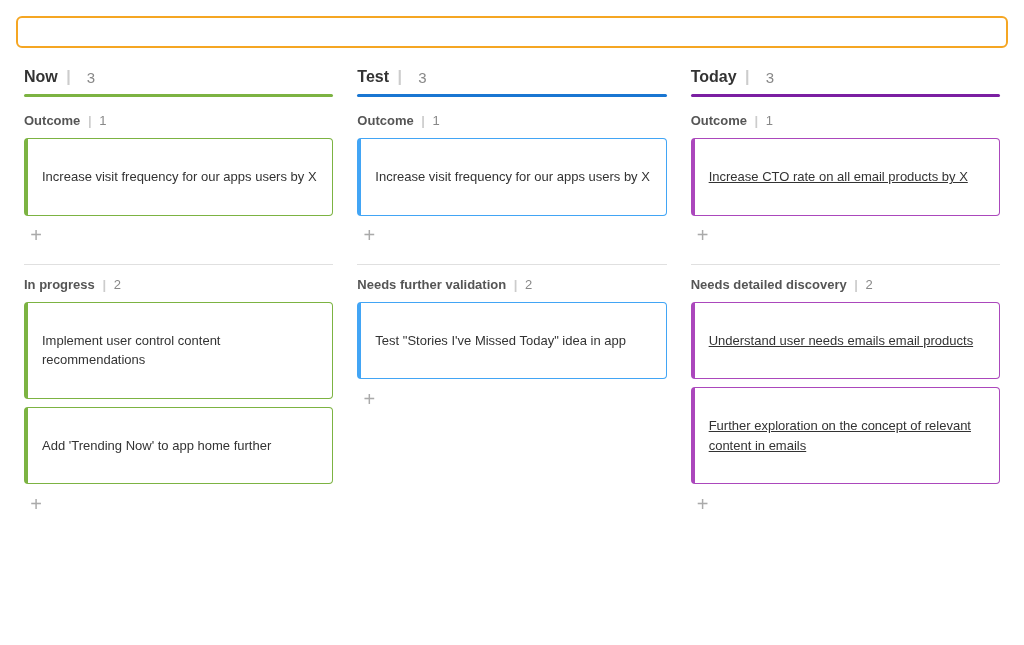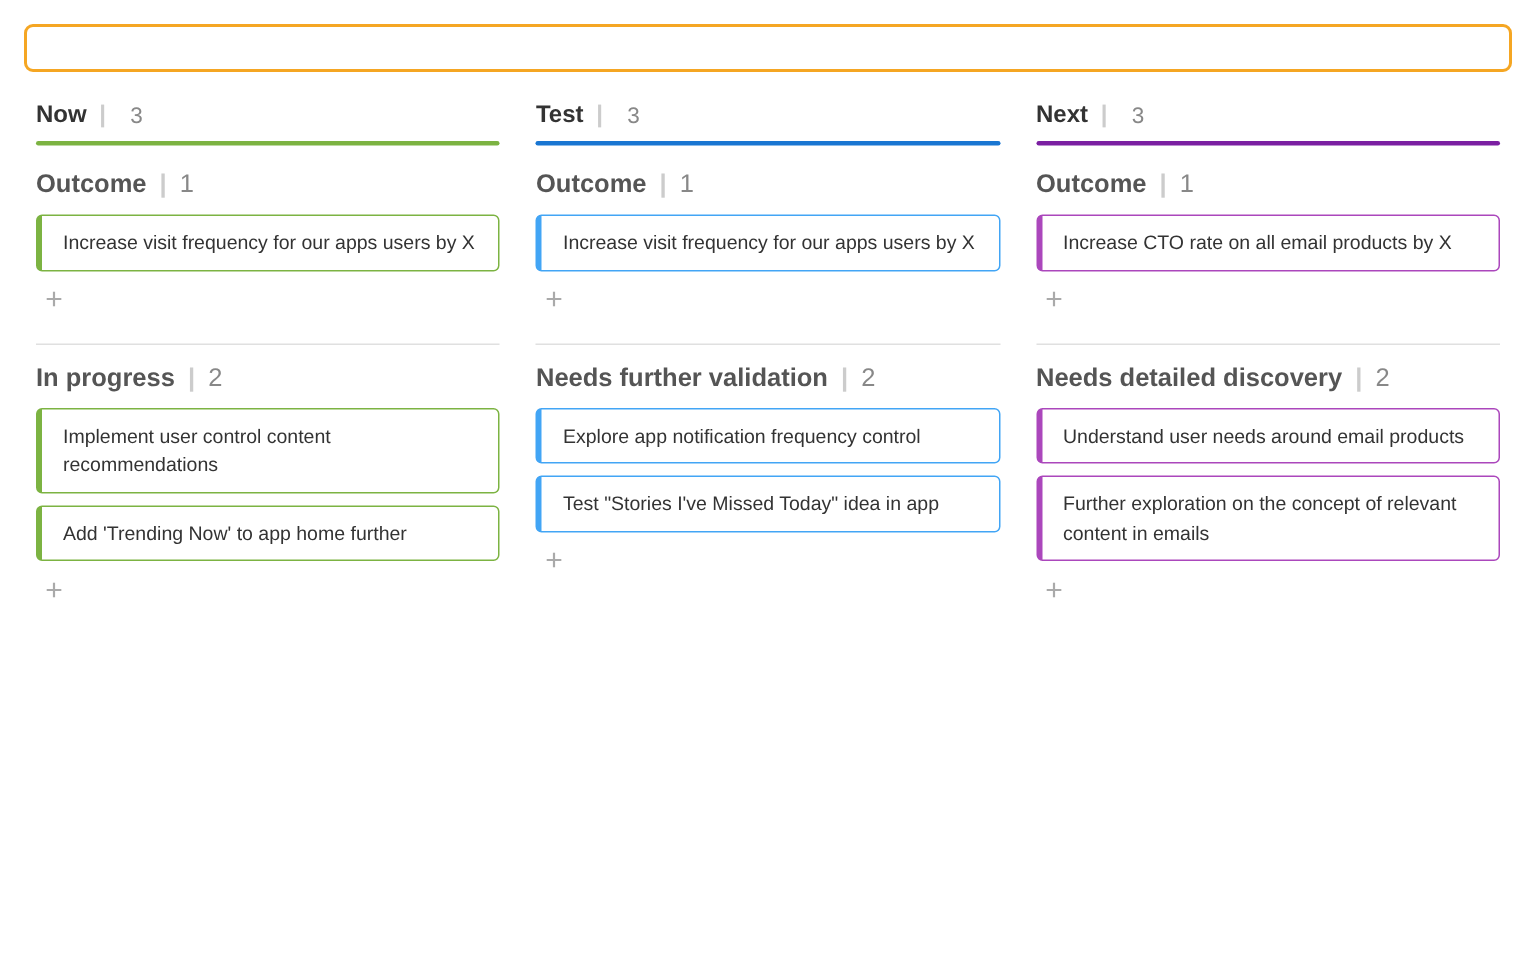--- a/index.html
+++ b/index.html
@@ -57,46 +57,46 @@
       height: 3px;
       border-radius: 2px;
       margin-bottom: 16px;
     }
 
     .col-now .column-divider { background: #7cb342; }
     .col-next .column-divider { background: #1976d2; }
     .col-later .column-divider { background: #7b1fa2; }
 
     .section-header {
-      font-size: 17px;
+      font-size: 13px;
       font-weight: 600;
       color: #555;
       margin-bottom: 10px;
       display: flex;
       align-items: center;
       text-align: center;
     }
 
     .section-header .sep { color: #ccc; margin: 0 4px; }
     .section-header .s-count { color: #888; font-weight: 400; }
 
     .card {
       border-radius: 4px;
-      padding: 8px 14px;
+      padding: 28px 14px;
       margin-bottom: 8px;
       font-size: 13px;
       line-height: 1.5;
       color: #333;
       background: #fff;
       border: 1.5px solid;
     }
 
     .col-now .card { border-color: #7cb342; border-left: 4px solid #7cb342; }
     .col-next .card { border-color: #42a5f5; border-left: 4px solid #42a5f5; }
-    .col-later .card { border-color: #ab47bc; border-left: 4px solid #ab47bc; }
+    .col-later .card { border-color: #ab47bc; border-left: 4px solid #ab47bc; text-decoration: underline; }
 
     .add-btn {
       display: flex;
       align-items: center;
       justify-content: center;
       width: 24px;
       height: 24px;
       border: none;
       background: none;
       cursor: pointer;
@@ -157,41 +157,40 @@
         <span class="s-count">&nbsp;1</span>
       </div>
       <div class="card">Increase visit frequency for our apps users by X</div>
       <button class="add-btn">+</button>
       <hr class="section-divider">
       <div class="section-header">
         <span>Needs further validation</span>
         <span class="sep">&nbsp;|</span>
         <span class="s-count">&nbsp;2</span>
       </div>
-      <div class="card">Explore app notification frequency control</div>
       <div class="card">Test "Stories I've Missed Today" idea in app</div>
       <button class="add-btn">+</button>
     </div>
     <div class="column col-later">
       <div class="column-header">
-        <span>Next</span>
+        <span>Today</span>
         <span class="separator">&nbsp;|</span>
         <span class="count">&nbsp;3</span>
       </div>
       <div class="column-divider"></div>
       <div class="section-header">
         <span>Outcome</span>
         <span class="sep">&nbsp;|</span>
         <span class="s-count">&nbsp;1</span>
       </div>
       <div class="card">Increase CTO rate on all email products by X</div>
       <button class="add-btn">+</button>
       <hr class="section-divider">
       <div class="section-header">
         <span>Needs detailed discovery</span>
         <span class="sep">&nbsp;|</span>
         <span class="s-count">&nbsp;2</span>
       </div>
-      <div class="card">Understand user needs around email products</div>
+      <div class="card">Understand user needs emails email products</div>
       <div class="card">Further exploration on the concept of relevant content in emails</div>
       <button class="add-btn">+</button>
     </div>
   </div>
 
 </body></html>

